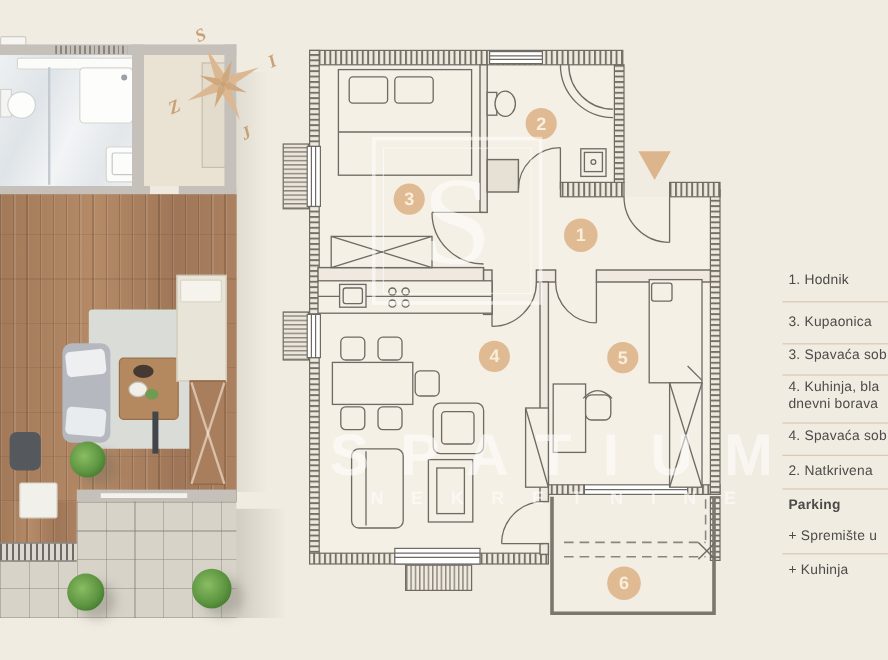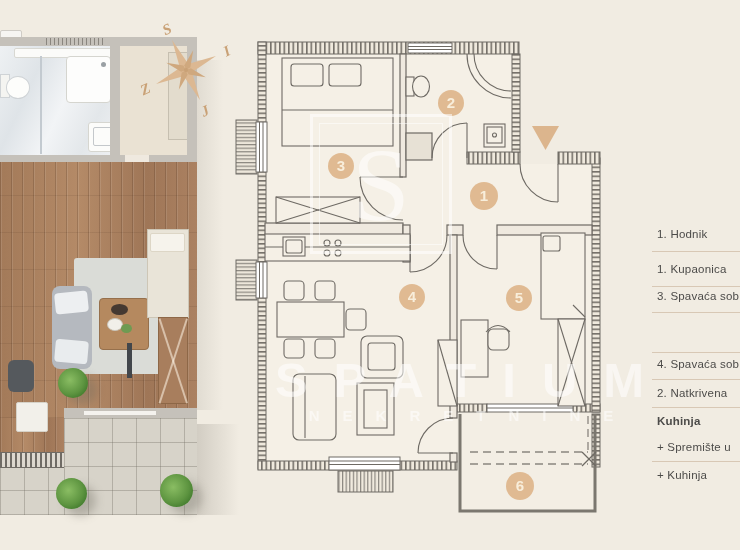--- a/index.html
+++ b/index.html
@@ -347,38 +347,42 @@
 </div>
 <div class="abs wm wm-title" style="left:240px;top:352px;width:465px;">SPATIUM</div>
 <div class="abs wm wm-sub" style="left:240px;top:407px;width:465px;">NEKRETNINE</div>
 
 <div class="legend">
   <div class="item" style="top:227px;">
       <span>1. Hodnik</span>
     </div>
   <div class="divider" style="top:251px;"></div>
   <div class="item" style="top:262px;">
-      <span>1. Kupaonica</span>
+      <span>3. Kupaonica</span>
     </div>
   <div class="divider" style="top:286px;"></div>
   <div class="item" style="top:289px;">
       <span>3. Spavaća sob</span>
     </div>
   <div class="divider" style="top:312px;"></div>
+  <div class="item" style="top:316px;">
+    <span>4. Kuhinja, bla</span>
+    <span>dnevni borava</span>
+  </div>
   <div class="divider" style="top:352px;"></div>
   <div class="item" style="top:357px;">
       <span>4. Spavaća sob</span>
     </div>
   <div class="divider" style="top:379px;"></div>
   <div class="item" style="top:386px;">
       <span>2. Natkrivena</span>
     </div>
   <div class="divider" style="top:407px;"></div>
   <div class="item total" style="top:414px;">
-      <span>Kuhinja</span>
+      <span>Parking</span>
     </div>
   <div class="item" style="top:440px;">
       <span>+ Spremište u</span>
     </div>
   <div class="divider" style="top:461px;"></div>
   <div class="item" style="top:468px;">
       <span>+ Kuhinja</span>
     </div>
 </div>
 

